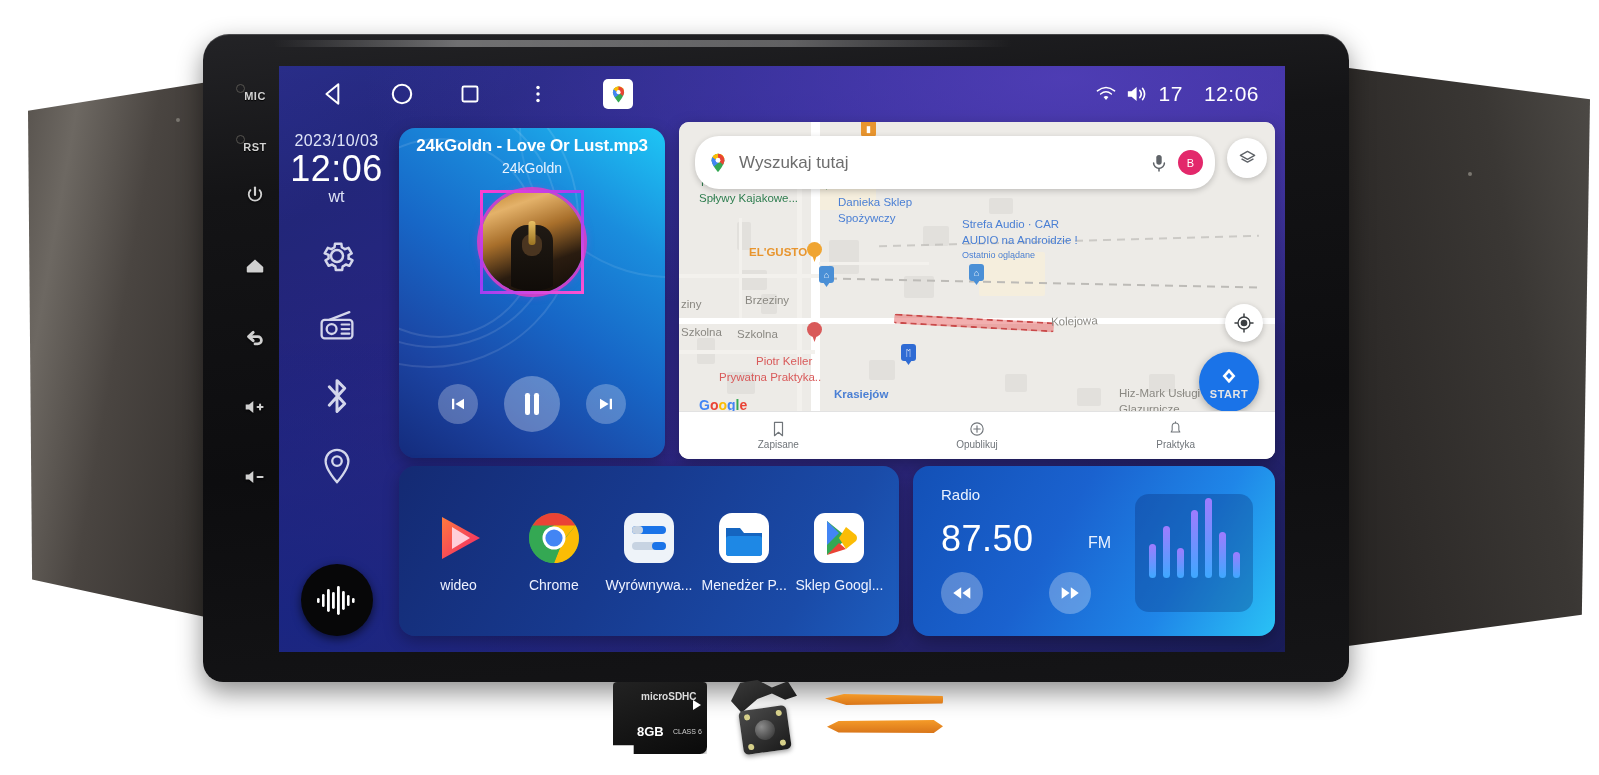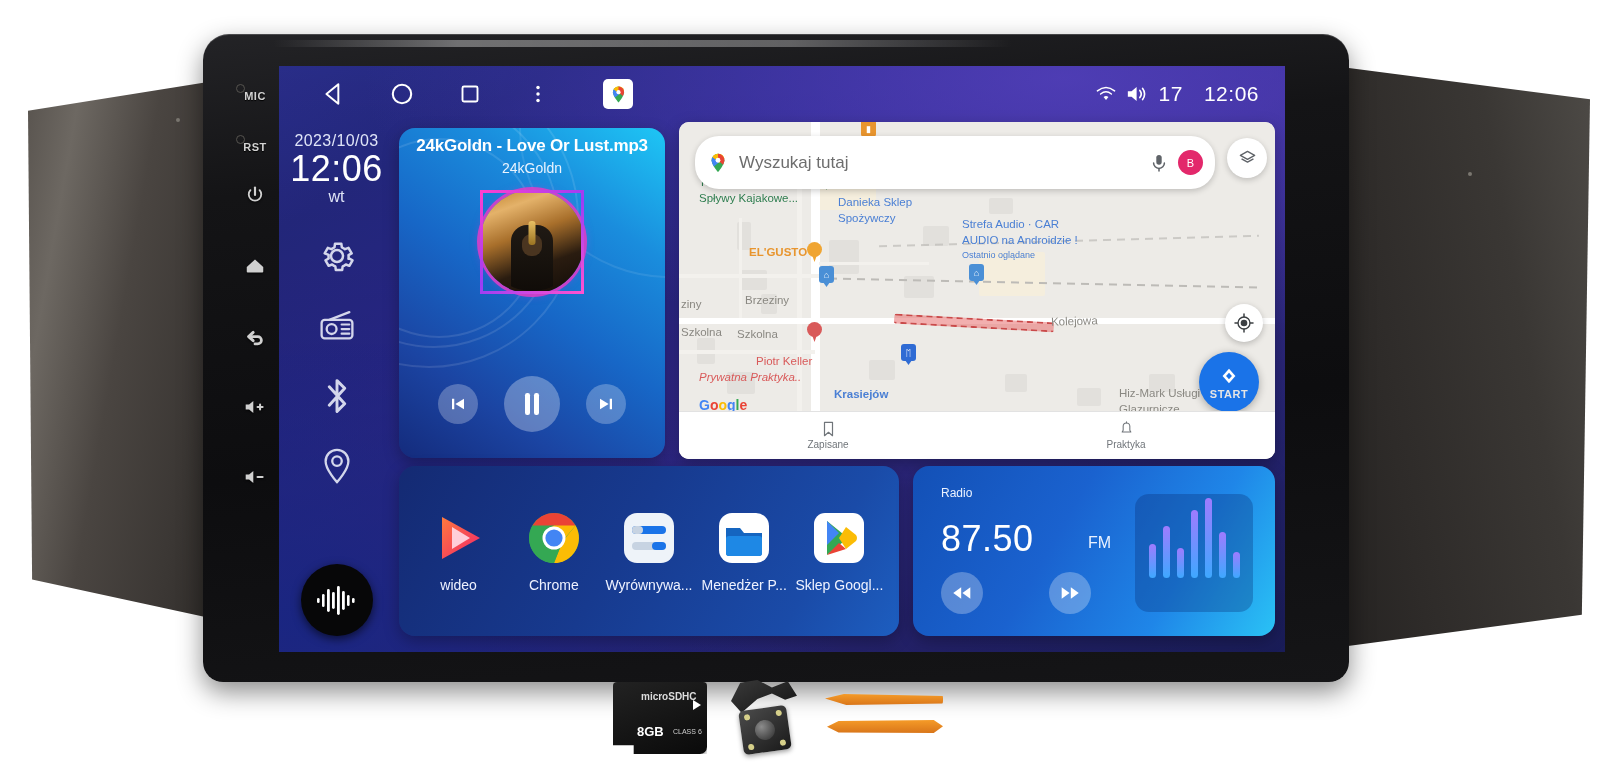--- a/index.html
+++ b/index.html
@@ -189,21 +189,21 @@
   .app { width:92px; display:flex; flex-direction:column; align-items:center; gap:10px; }
   .app-icon { width:58px; height:58px; display:flex; align-items:center; justify-content:center; }
   .app-label { color:#eef2ff; font-size:14px; max-width:92px; text-align:center;
       white-space:nowrap; overflow:hidden; text-overflow:ellipsis; }
 
   
   #radio-card { position:absolute; left:634px; top:400px; width:362px; height:170px;
       border-radius:16px; z-index:4; overflow:hidden;
       background:linear-gradient(120deg,#1350b6 0%,#1a62cf 40%,#1f86e8 72%,#2ac2f5 100%);
       box-shadow:0 5px 16px rgba(0,0,0,.28);}
-  #radio-title { position:absolute; left:28px; top:20px; color:#eaf2ff; font-size:12px; }
+  #radio-title { position:absolute; left:28px; top:20px; color:#eaf2ff; font-size:15px; }
   #radio-freq { position:absolute; left:28px; top:52px; color:#fff; font-size:36px;
       letter-spacing:.5px;}
   #radio-band { position:absolute; left:175px; top:68px; color:#eaf2ff; font-size:16px;}
   #radio-controls{ position:absolute; left:28px; bottom:22px; display:flex; gap:66px;}
   .rbtn { width:42px;height:42px;border-radius:50%;background:rgba(255,255,255,.28);
       display:flex;align-items:center;justify-content:center;color:#fff;}
   #radio-visual { position:absolute; right:22px; top:28px; width:118px; height:118px;
       border-radius:14px; background:rgba(8,40,110,.30);
       display:flex; align-items:flex-end; justify-content:center; gap:7px; padding-bottom:34px;}
   .vbar { width:7px; border-radius:4px; background:linear-gradient(180deg,#9f7bff,#3ea8ff);}
@@ -488,21 +488,21 @@
         <div class="map-label poi-blue" style="left:283px;top:112px;">AUDIO na Androidzie !</div>
         <div class="map-label poi-blue" style="left:283px;top:128px;font-size:9px;">Ostatnio oglądane</div>
         <div class="map-label poi-orange" style="left:70px;top:124px;">EL'GUSTO</div>
         <div class="map-label street" style="left:2px;top:176px;">ziny</div>
         <div class="map-label street" style="left:66px;top:172px;">Brzeziny</div>
         <div class="map-label street" style="left:2px;top:204px;">Szkolna</div>
         <div class="map-label street" style="left:58px;top:206px;">Szkolna</div>
         <div class="map-label street" style="left:372px;top:193px;transform:rotate(-2deg);">Kolejowa</div>
         <div class="map-label poi-blue" style="left:155px;top:230px;font-weight:bold;margin-top:36px;">Krasiejów</div>
         <div class="map-label poi-red" style="left:77px;top:233px;">Piotr Keller</div>
-        <div class="map-label poi-red" style="left:20px;top:249px;font-style:italic;">Prywatna Praktyka..</div>
+        <div class="map-label poi-red" style="left:40px;top:249px;">Prywatna Praktyka..</div>
         <div class="map-label street" style="left:440px;top:265px;">Hiz-Mark Usługi</div>
         <div class="map-label street" style="left:440px;top:281px;">Glazurnicze</div>
 
         <div id="google-wm">
           <span>G</span><span>o</span><span>o</span><span>g</span><span>l</span><span>e</span>
         </div>
       </div>
 
       <div id="map-search">
         <svg width="22" height="22" viewBox="0 0 24 24">
@@ -543,20 +543,27 @@
         </svg>
         <span id="map-start-label">START</span>
       </div>
 
       <div id="map-bottomnav">
         <div class="mapnav-item">
           <svg width="15" height="16" viewBox="0 0 20 24">
             <path d="M4 2h12v20l-6-5-6 5z" fill="none" stroke="#70757a" stroke-width="1.8" stroke-linejoin="round"></path>
           </svg>
           <span>Zapisane</span>
+        </div>
+        <div class="mapnav-item">
+          <svg width="16" height="16" viewBox="0 0 24 24">
+            <circle cx="12" cy="12" r="9.2" fill="none" stroke="#70757a" stroke-width="1.7"></circle>
+            <path d="M12 7.2v9.6M7.2 12h9.6" stroke="#70757a" stroke-width="1.7" stroke-linecap="round"></path>
+          </svg>
+          <span>Opublikuj</span>
         </div>
         <div class="mapnav-item">
           <svg width="15" height="16" viewBox="0 0 20 24">
             <path d="M10 3a5 5 0 0 0-5 5v6l-1.5 2.5h13L15 14V8a5 5 0 0 0-5-5z" fill="none" stroke="#70757a" stroke-width="1.6" stroke-linejoin="round"></path>
             <path d="M10 1.2v1.6" stroke="#70757a" stroke-width="1.6" stroke-linecap="round"></path>
           </svg>
           <span>Praktyka</span>
         </div>
       </div>
     </div>

